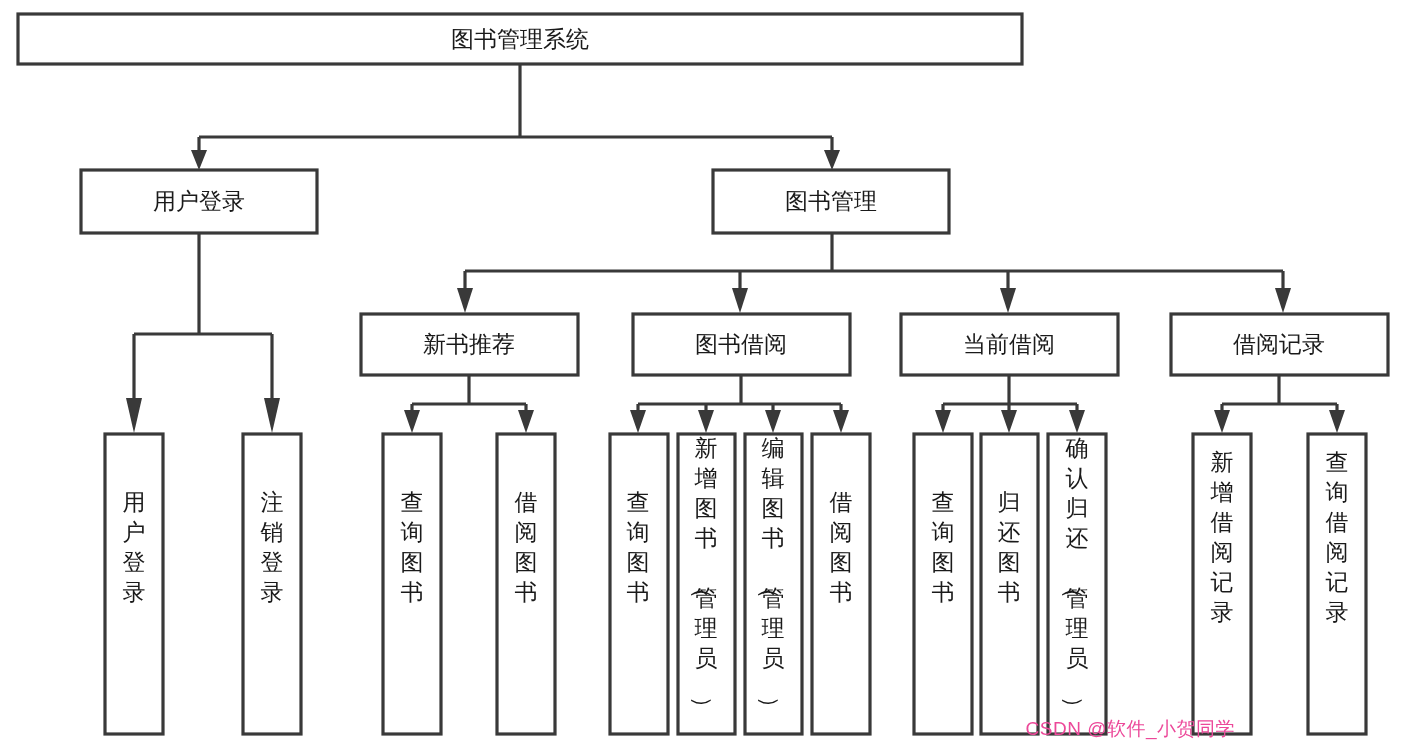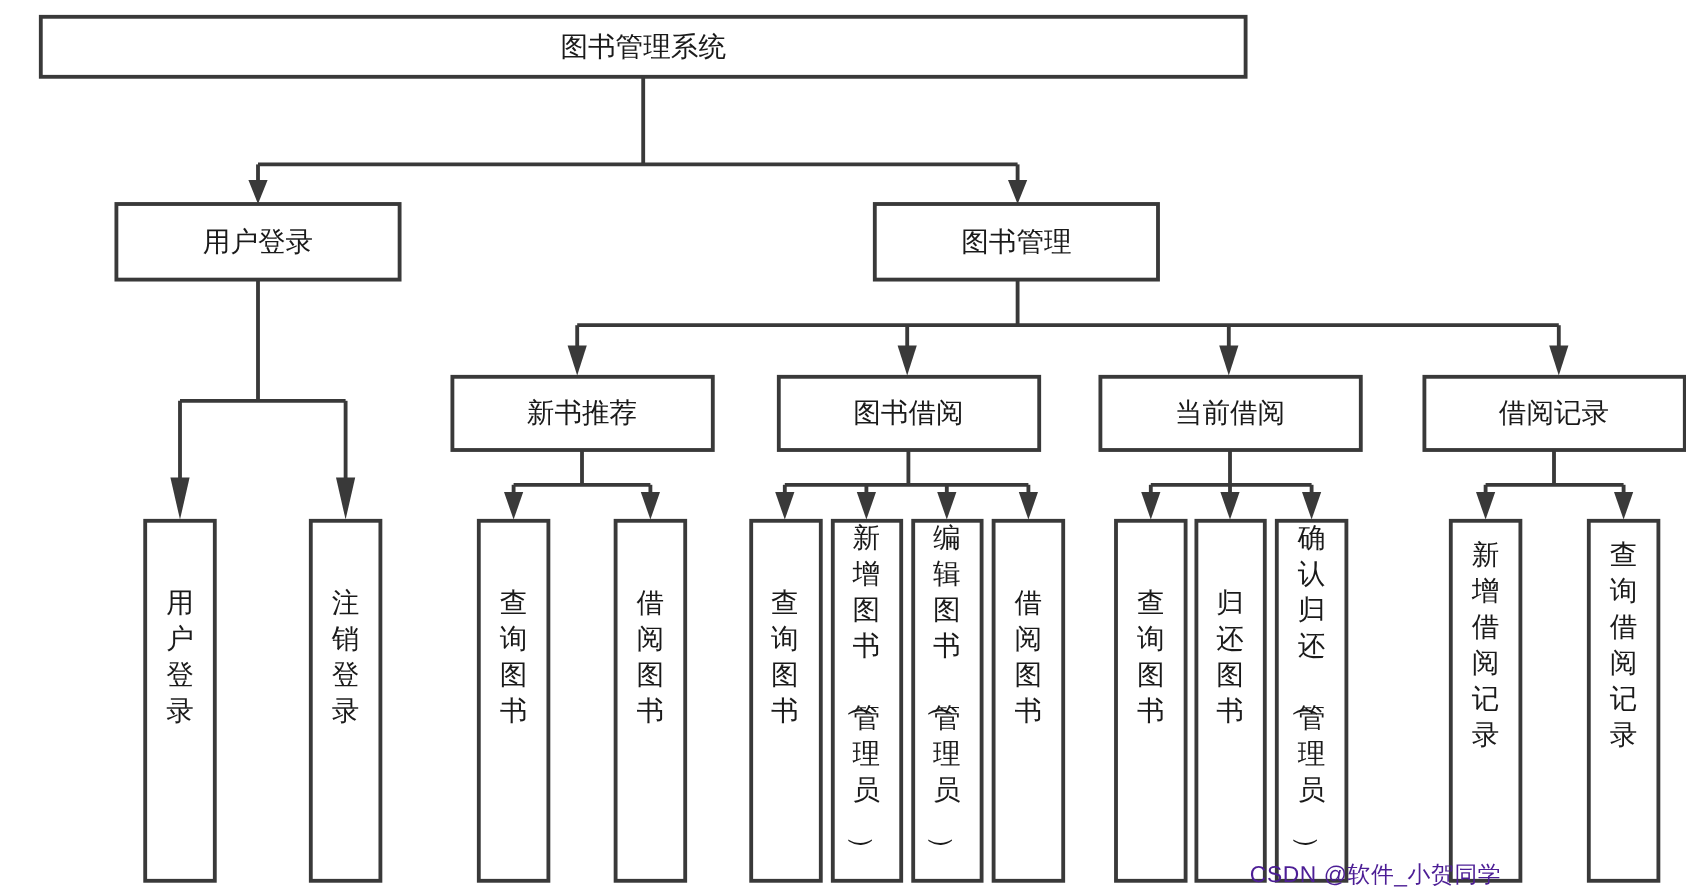--- a/index.html
+++ b/index.html
@@ -9,21 +9,21 @@
   }
   body {
     width: 1405px;
     height: 747px;
     font-family: "Liberation Sans", "DejaVu Sans", sans-serif;
     overflow: hidden;
     position: relative;
   }
   #diagram-root {
     position: absolute;
-    top: 0; left: 16px;
+    top: 0; left: 0;
     width: 1243px;
     height: 747px;
   }
   svg.diagram {
     display: block;
     width: 1405px;
     height: 747px;
   }
   .node-rect {
     fill: #ffffff;
@@ -54,21 +54,21 @@
   .arrow-head {
     fill: #393939;
     stroke: none;
   }
   .watermark {
     position: absolute;
     right: 8px;
     bottom: 5px;
     font-family: "Liberation Sans", "DejaVu Sans", sans-serif;
     font-size: 19px;
-    color: #4c1d95;
+    color: #ec4899;
     letter-spacing: 0.5px;
     pointer-events: none;
     user-select: none;
     white-space: nowrap;
   }
 </style>
 </head>
 <body>
 
 <div id="diagram-root">

